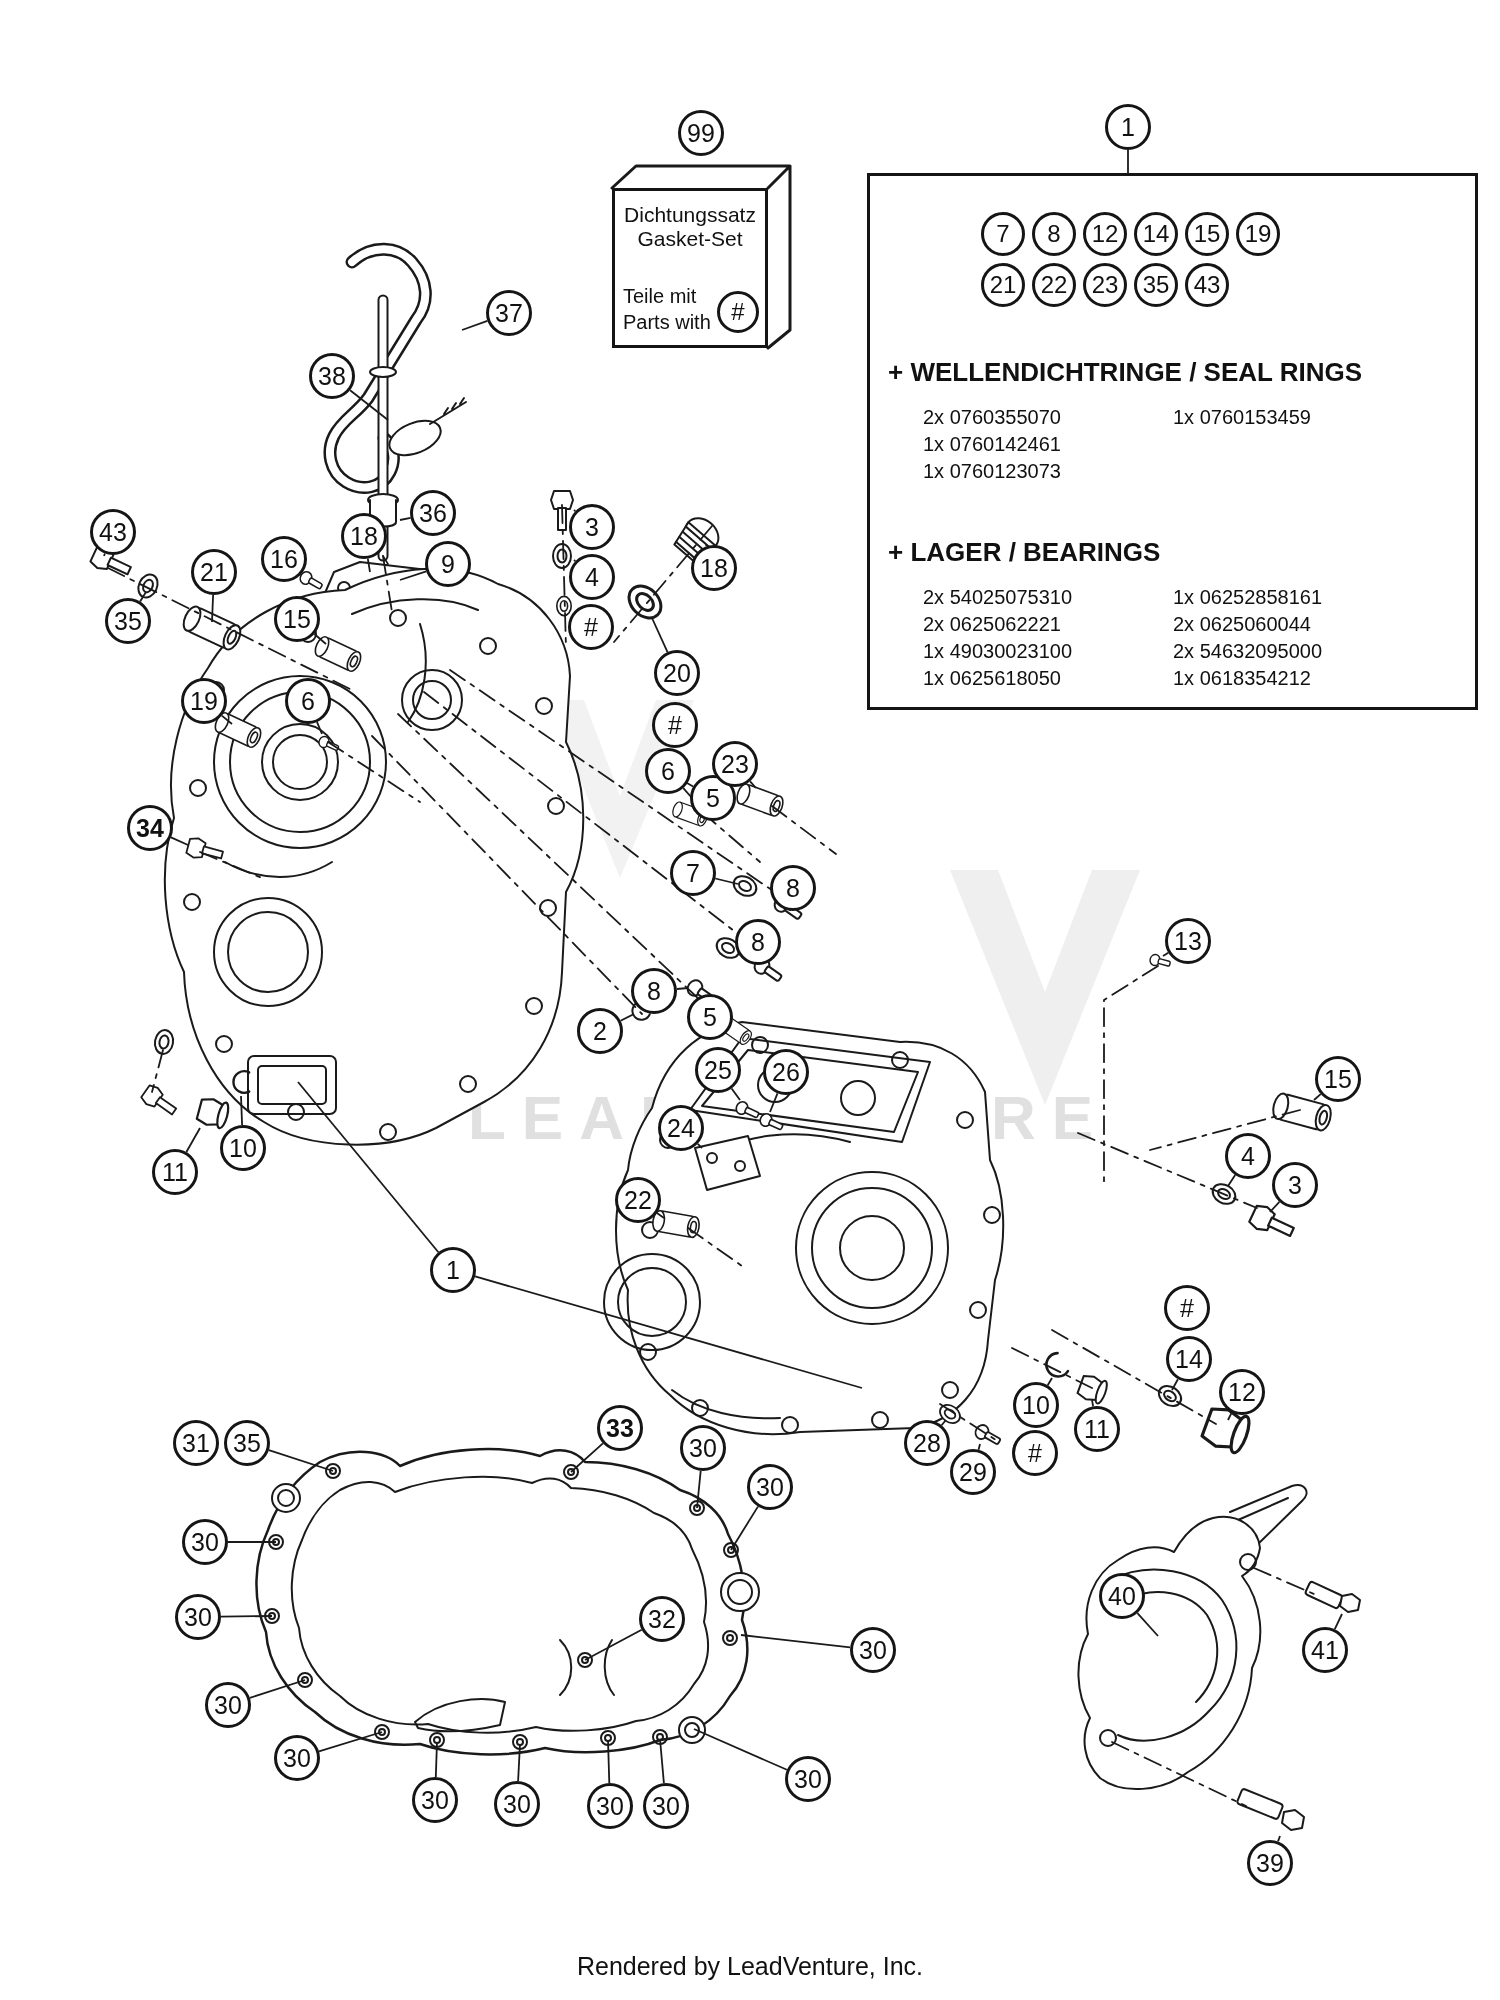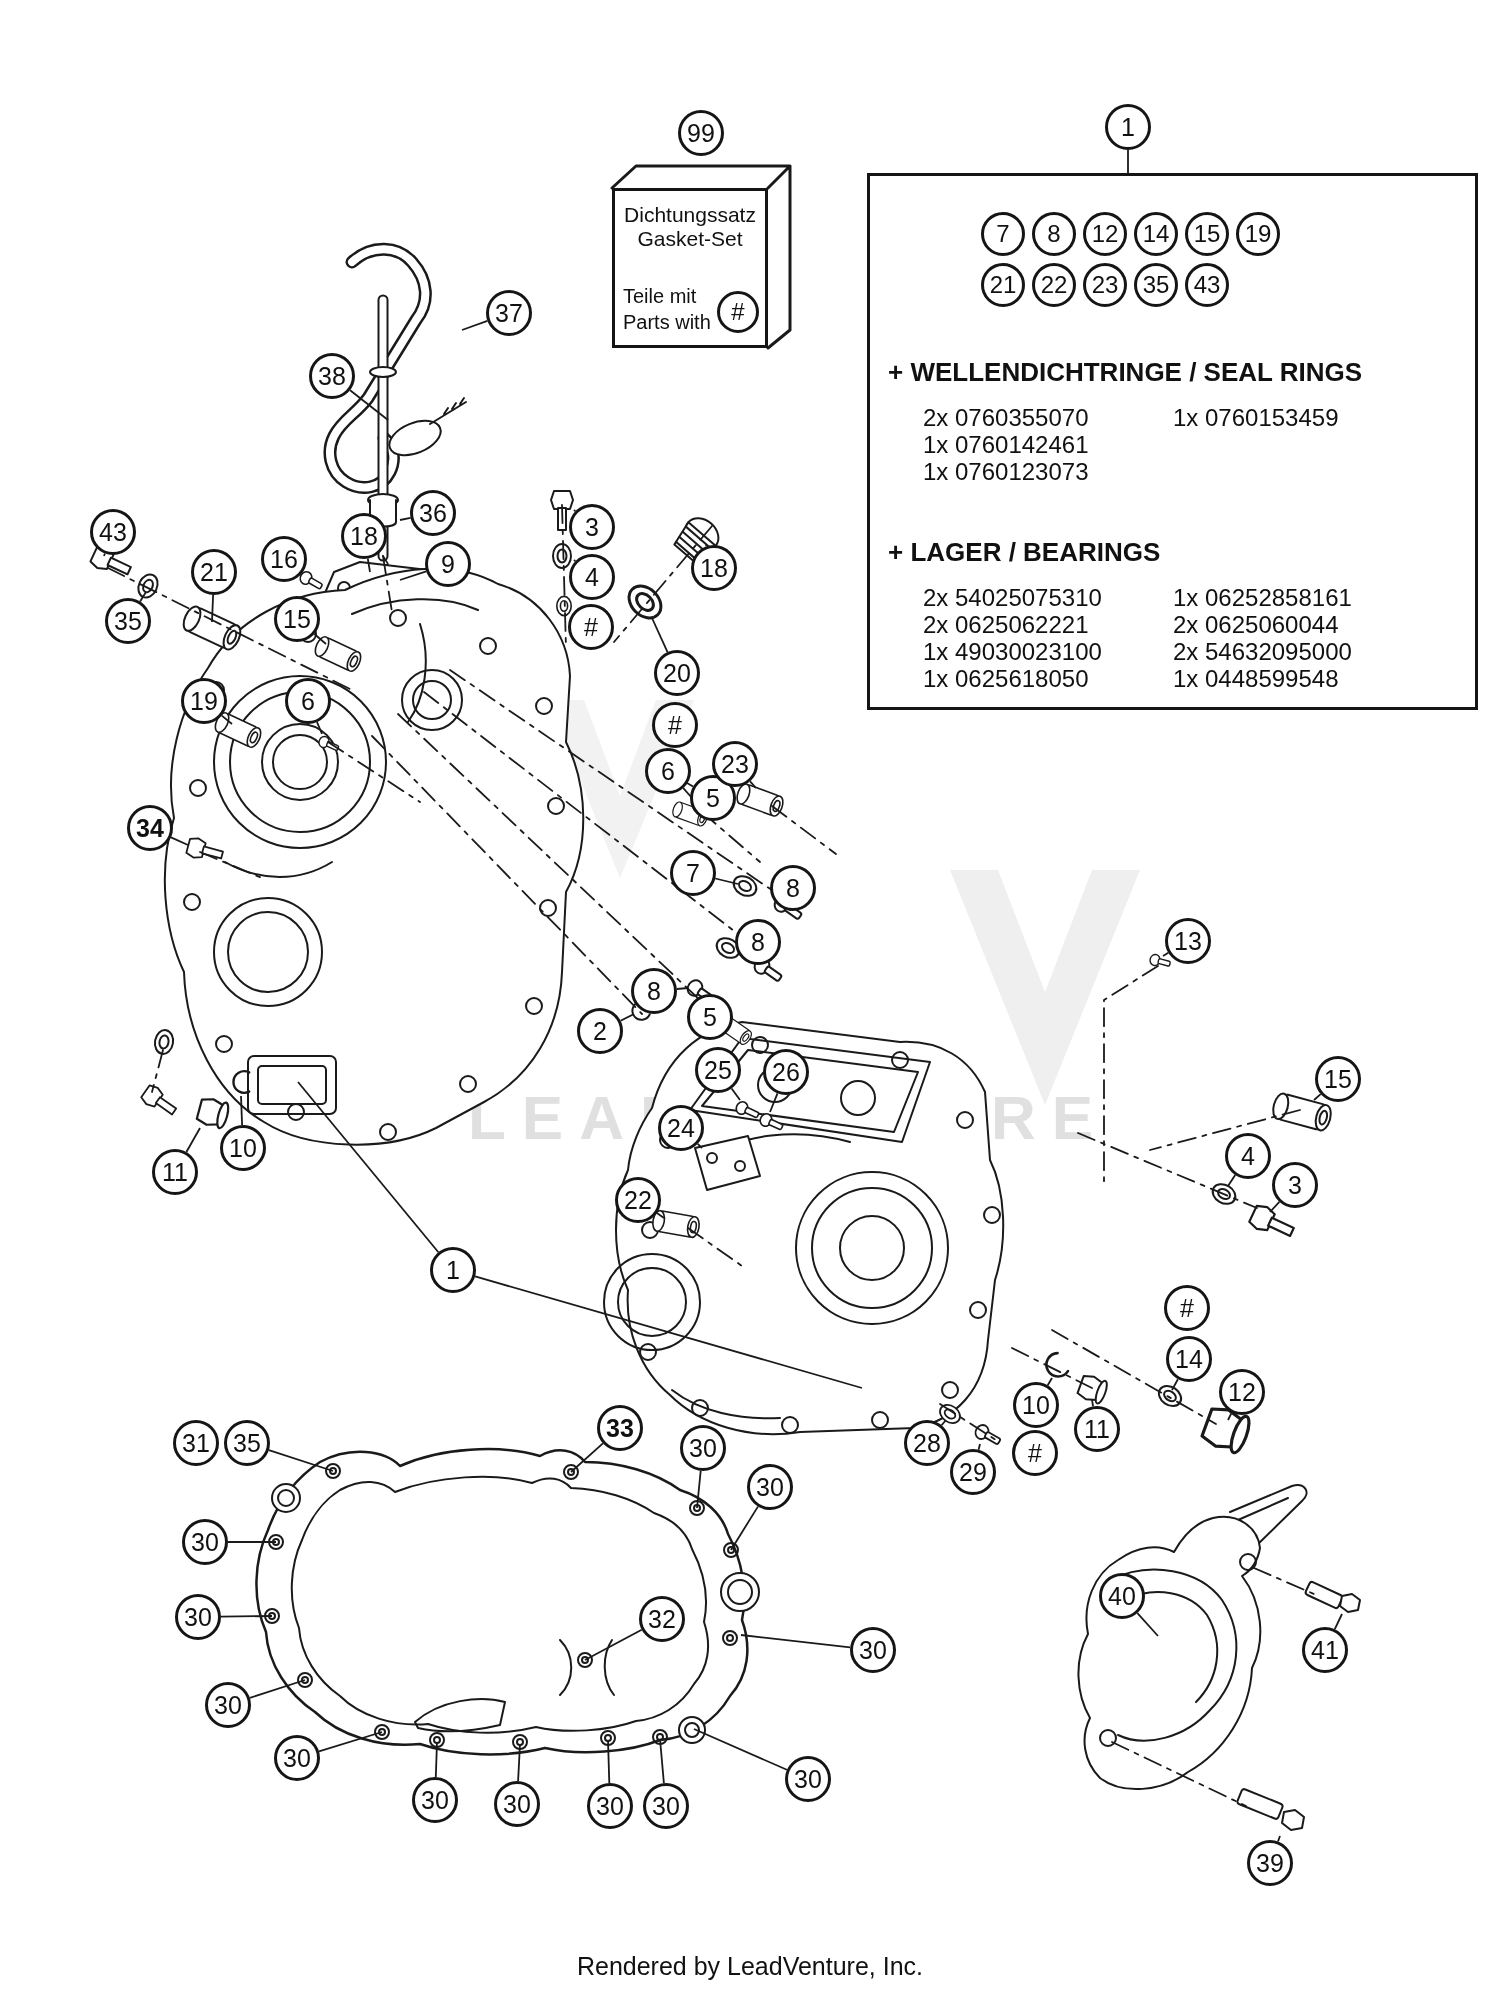--- a/index.html
+++ b/index.html
@@ -23,21 +23,21 @@
   
   .legend{position:absolute;left:867px;top:173px;width:611px;height:537px;box-sizing:border-box;
           border:3px solid #151515;background:#fff;z-index:20;}
   .chips{display:flex;gap:7px;margin-left:111px;}
   .chips.r1{margin-top:36px;}
   .chips.r2{margin-top:7px;}
   .chip{width:44px;height:44px;box-sizing:border-box;border:3px solid #151515;border-radius:50%;
         background:#fff;display:flex;align-items:center;justify-content:center;font-size:24px;}
   .sec-title{margin:50px 0 0 18px;font-size:26px;font-weight:700;}
   .sec-title.b2{margin-top:52px;}
-  .numcols{display:flex;margin:16px 0 0 53px;font-size:24px;}
+  .numcols{display:flex;margin:16px 0 0 53px;font-size:20px;}
   .numcols .c1{width:250px;}
   .numcols .list-item{height:27px;line-height:27px;white-space:nowrap;}
   .footer{position:absolute;left:0;right:0;top:1952px;text-align:center;font-size:25px;color:#111;}
 </style>
 </head>
 <body>
 
 <div class="stage">
 
   <div class="watermark">LEADVENTURE</div>
@@ -391,21 +391,21 @@
       <div class="c1">
           <div class="list-item">2x 54025075310</div>
           <div class="list-item">2x 0625062221</div>
           <div class="list-item">1x 49030023100</div>
           <div class="list-item">1x 0625618050</div>
         </div>
       <div class="c2">
           <div class="list-item">1x 06252858161</div>
           <div class="list-item">2x 0625060044</div>
           <div class="list-item">2x 54632095000</div>
-          <div class="list-item">1x 0448599548</div>
+          <div class="list-item">1x 0618354212</div>
         </div>
     </div>
   </div>
 
   <div id="callouts">
       <div class="callout" style="left: 678px; top: 110px;">99</div>
       <div class="callout" style="left: 1105px; top: 104px;">1</div>
       <div class="callout" style="left: 486px; top: 290px;">37</div>
       <div class="callout" style="left: 309px; top: 353px;">38</div>
       <div class="callout" style="left: 410px; top: 490px; text-align: center;">36</div>

